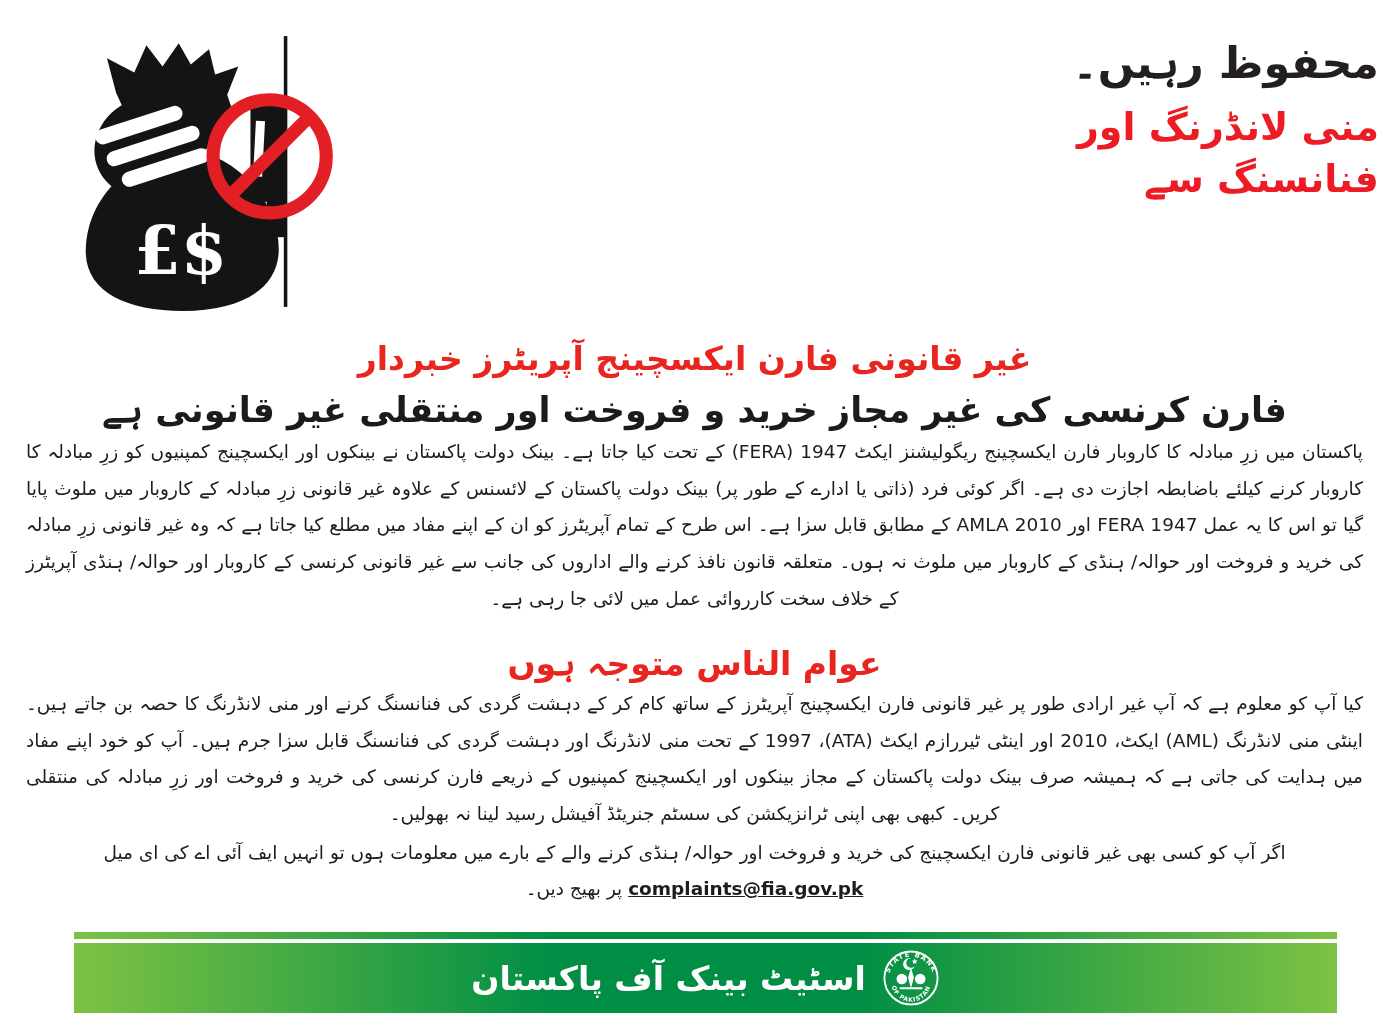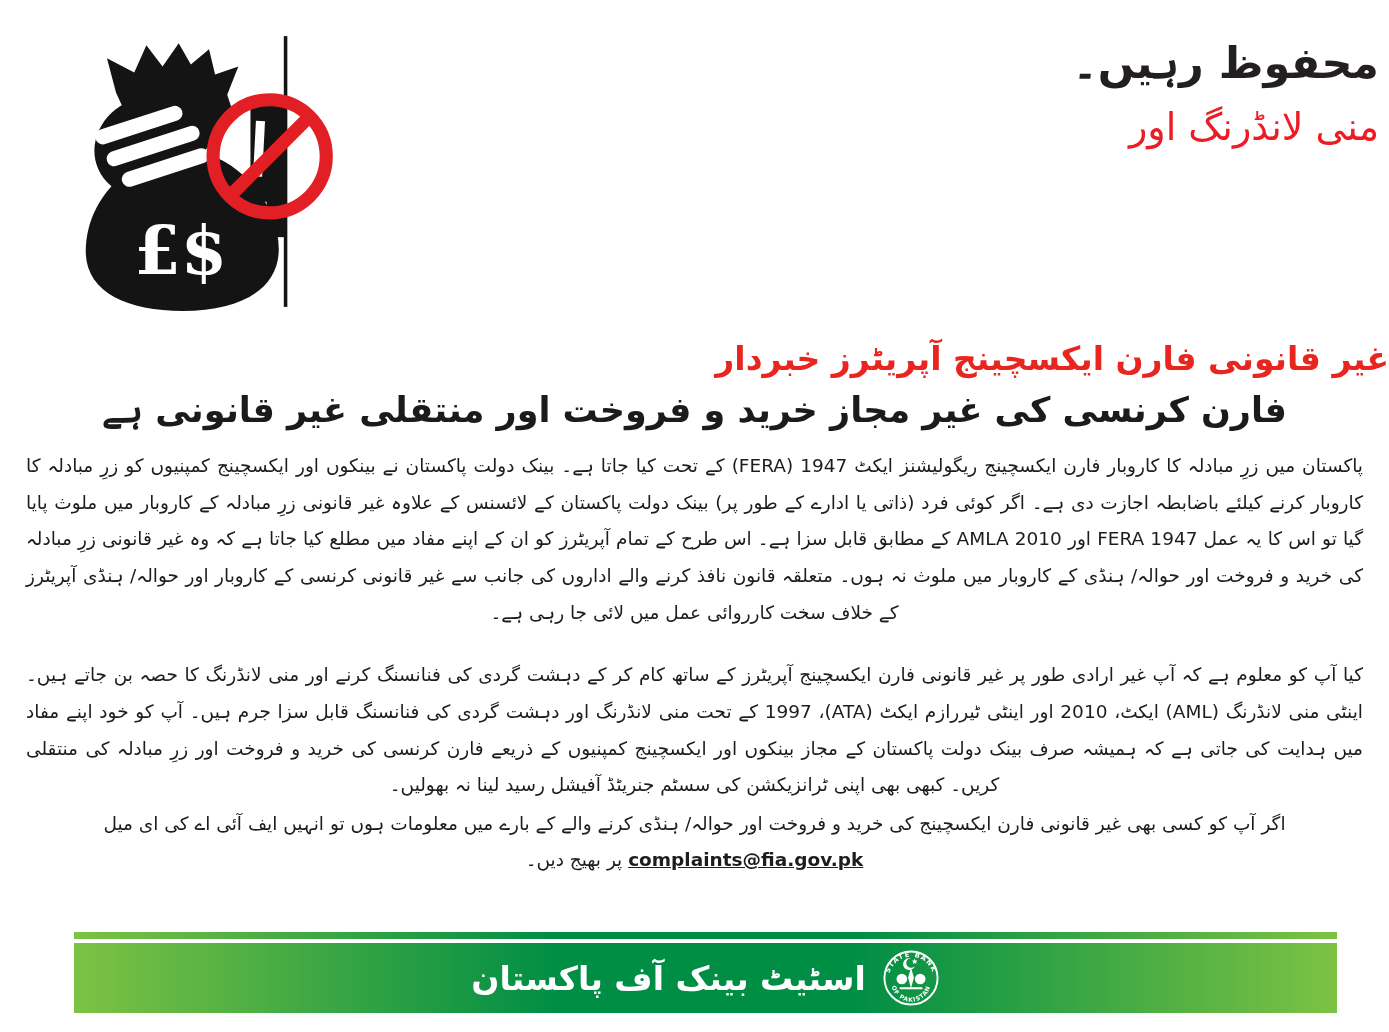--- a/index.html
+++ b/index.html
@@ -17,39 +17,39 @@
   
   .headline{
     position:absolute;top:36px;right:10px;
     direction:rtl;text-align:right;
   }
   .headline .h-black{
     font-size:43px;font-weight:bold;color:#231f20;line-height:1.28;
     margin-bottom:10px;
   }
   .headline .h-red{
-    font-size:38px;font-weight:normal;color:#ed1c24;line-height:1.38;
+    font-size:38px;font-weight:bold;color:#ed1c24;line-height:1.38;
   }
 
   
   .content{position:absolute;left:0;right:0;top:338px;}
   .sec-heading{
-    direction:rtl;text-align:right;
+    direction:rtl;text-align:center;
     color:#e8251f;font-size:33px;font-weight:bold;line-height:1.3;
   }
   .sec-subheading{
     direction:rtl;text-align:center;
     color:#1b1b1b;font-size:35px;font-weight:bold;line-height:1.35;
     margin-top:6px;
   }
   .body-para{
     direction:rtl;
     text-align:justify;text-align-last:center;
     font-size:18.5px;line-height:1.98;color:#1d1d1d;
-    padding:0 26px;margin-top:14px;
+    padding:0 26px;
   }
   .sec2{margin-top:26px;}
   .contact-line{
     direction:rtl;text-align:center;
     font-size:18.5px;line-height:1.98;color:#1d1d1d;
     padding:0 26px;margin-top:2px;
   }
   .email-link{color:#1d1d1d;text-decoration:underline;font-weight:bold;cursor:pointer;}
 
   
@@ -100,31 +100,33 @@
       <g stroke="#e31f26" stroke-width="13" fill="none">
         <circle cx="188" cy="127" r="56"></circle>
         <line x1="149" y1="166" x2="227" y2="88"></line>
       </g>
     </svg>
   </div>
 
   <div class="headline" dir="rtl">
     <div class="h-black">محفوظ رہیں۔</div>
     <div class="h-red">منی لانڈرنگ اور</div>
+    <div class="h-red">فنانسنگ سے</div>
   </div>
 
   <div class="content">
 
     <div class="sec1">
       <div class="sec-heading">غیر قانونی فارن ایکسچینج آپریٹرز خبردار</div>
       <div class="sec-subheading">فارن کرنسی کی غیر مجاز خرید و فروخت اور منتقلی غیر قانونی ہے</div>
       <div class="body-para">پاکستان میں زرِ مبادلہ کا کاروبار فارن ایکسچینج ریگولیشنز ایکٹ 1947 (FERA) کے تحت کیا جاتا ہے۔ بینک دولت پاکستان نے بینکوں اور ایکسچینج کمپنیوں کو زرِ مبادلہ کا کاروبار کرنے کیلئے باضابطہ اجازت دی ہے۔ اگر کوئی فرد (ذاتی یا ادارے کے طور پر) بینک دولت پاکستان کے لائسنس کے علاوہ غیر قانونی زرِ مبادلہ کے کاروبار میں ملوث پایا گیا تو اس کا یہ عمل FERA 1947 اور AMLA 2010 کے مطابق قابل سزا ہے۔ اس طرح کے تمام آپریٹرز کو ان کے اپنے مفاد میں مطلع کیا جاتا ہے کہ وہ غیر قانونی زرِ مبادلہ کی خرید و فروخت اور حوالہ/ ہنڈی کے کاروبار میں ملوث نہ ہوں۔ متعلقہ قانون نافذ کرنے والے اداروں کی جانب سے غیر قانونی کرنسی کے کاروبار اور حوالہ/ ہنڈی آپریٹرز کے خلاف سخت کارروائی عمل میں لائی جا رہی ہے۔</div>
     </div>
 
     <div class="sec2">
+      <div class="sec-heading">عوام الناس متوجہ ہوں</div>
       <div class="body-para">کیا آپ کو معلوم ہے کہ آپ غیر ارادی طور پر غیر قانونی فارن ایکسچینج آپریٹرز کے ساتھ کام کر کے دہشت گردی کی فنانسنگ کرنے اور منی لانڈرنگ کا حصہ بن جاتے ہیں۔ اینٹی منی لانڈرنگ (AML) ایکٹ، 2010 اور اینٹی ٹیررازم ایکٹ (ATA)، 1997 کے تحت منی لانڈرنگ اور دہشت گردی کی فنانسنگ قابل سزا جرم ہیں۔ آپ کو خود اپنے مفاد میں ہدایت کی جاتی ہے کہ ہمیشہ صرف بینک دولت پاکستان کے مجاز بینکوں اور ایکسچینج کمپنیوں کے ذریعے فارن کرنسی کی خرید و فروخت اور زرِ مبادلہ کی منتقلی کریں۔ کبھی بھی اپنی ٹرانزیکشن کی سسٹم جنریٹڈ آفیشل رسید لینا نہ بھولیں۔</div>
       <div class="contact-line">
         <span>اگر آپ کو کسی بھی غیر قانونی فارن ایکسچینج کی خرید و فروخت اور حوالہ/ ہنڈی کرنے والے کے بارے میں معلومات ہوں تو انہیں ایف آئی اے کی ای میل</span>
         <a class="email-link">complaints@fia.gov.pk</a>
         <span>پر بھیج دیں۔</span>
       </div>
     </div>
 
   </div>
 

